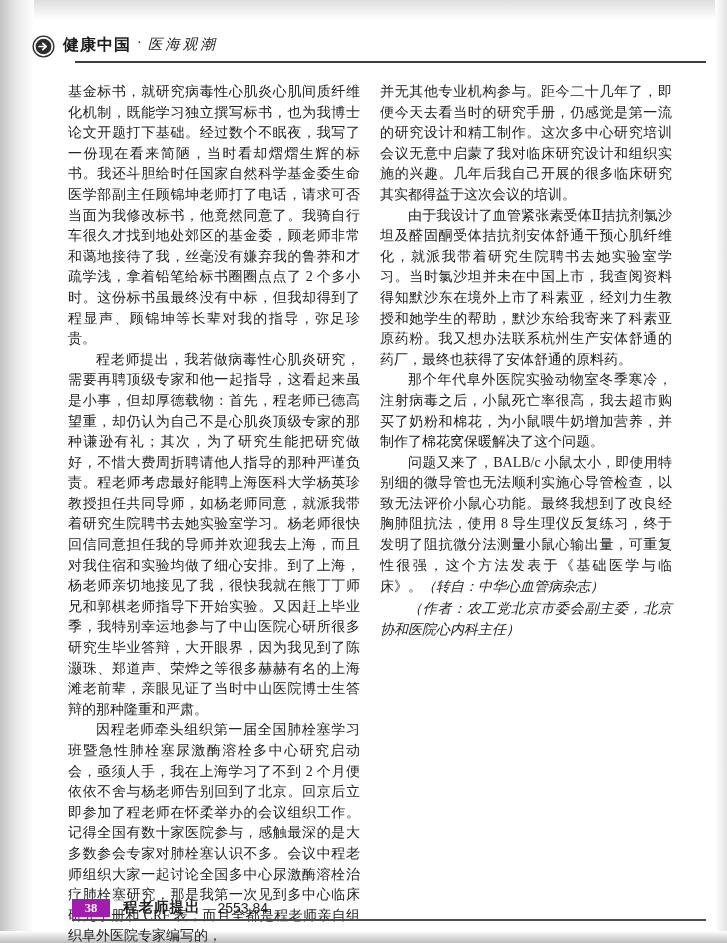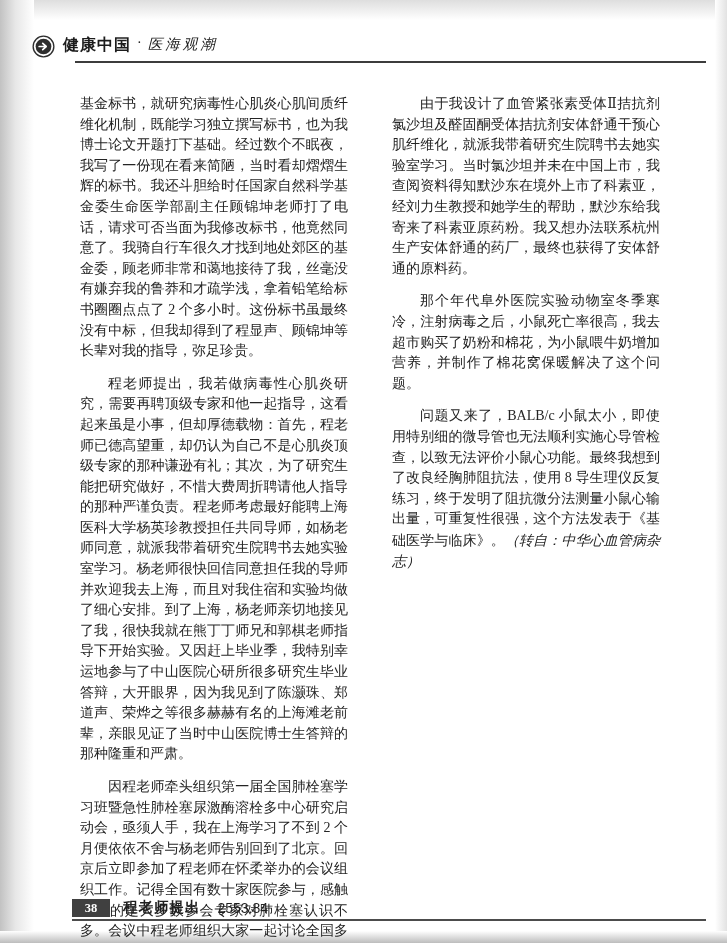--- a/index.html
+++ b/index.html
@@ -30,33 +30,33 @@
     font-weight:bold;font-size:16px;color:#1c1c1c;letter-spacing:1px;}
   .hdr-dot{margin:0 6px;color:#1c1c1c;font-size:14px;}
   .hdr-kai{font-family:"DejaVu Serif","Liberation Serif",serif;font-style:italic;
     font-size:14.5px;color:#1c1c1c;letter-spacing:3px;}
   .hdr-rule{position:absolute;left:75px;top:61px;width:631px;height:1.5px;background:#3c3c3c;}
 
   
   .columns{position:absolute;left:68px;top:82px;width:604px;display:flex;gap:20px;}
   .col{width:292px;font-size:14px;line-height:20.6px;color:#242424;
     text-align:justify;}
-  .col p{margin:12px;text-indent:0;}
+  .col p{margin:0;text-indent:0;}
   .col p.indent{text-indent:2em;}
   .kai{font-family:"DejaVu Serif","Liberation Serif",serif;font-style:italic;}
   .editor-line{margin-top:74px;text-align:right;font-style:italic;
     font-family:"DejaVu Serif","Liberation Serif",serif;font-size:14px;color:#242424;
     padding-right:2px;}
   .editor-line .gap{display:inline-block;width:1.6em;}
 
   
   .ftr{position:absolute;left:72px;top:898px;display:flex;align-items:center;
     font-family:"Liberation Sans","DejaVu Sans",sans-serif;}
   .pg-box{display:inline-block;min-width:38px;height:18px;line-height:18px;
-    background:#404040;color:#ffffff;text-align:center;font-weight:bold;
+    background:#a21caf;color:#ffffff;text-align:center;font-weight:bold;
     font-size:12.5px;font-family:"Liberation Serif","DejaVu Serif",serif;}
   .journal{margin-left:13px;font-weight:bold;font-size:14.5px;color:#1f1f1f;letter-spacing:1px;}
   .issue{margin-left:17px;font-size:14px;color:#1f1f1f;}
   .ftr-rule{position:absolute;left:72px;top:919px;width:634px;height:2px;background:#4c4c4c;}
 </style>
 </head>
 <body>
 
 <div class="scan">
   <div class="edge edge-top"></div>
@@ -81,23 +81,25 @@
     <div class="hdr-rule"></div>
 
     <div class="columns">
       <div class="col">
           <p class=""><span>基金标书，就研究病毒性心肌炎心肌间质纤维化机制，既能学习独立撰写标书，也为我博士论文开题打下基础。经过数个不眠夜，我写了一份现在看来简陋，当时看却熠熠生辉的标书。我还斗胆给时任国家自然科学基金委生命医学部副主任顾锦坤老师打了电话，请求可否当面为我修改标书，他竟然同意了。我骑自行车很久才找到地处郊区的基金委，顾老师非常和蔼地接待了我，丝毫没有嫌弃我的鲁莽和才疏学浅，拿着铅笔给标书圈圈点点了 2 个多小时。这份标书虽最终没有中标，但我却得到了程显声、顾锦坤等长辈对我的指导，弥足珍贵。</span></p>
           <p class="indent"><span>程老师提出，我若做病毒性心肌炎研究，需要再聘顶级专家和他一起指导，这看起来虽是小事，但却厚德载物：首先，程老师已德高望重，却仍认为自己不是心肌炎顶级专家的那种谦逊有礼；其次，为了研究生能把研究做好，不惜大费周折聘请他人指导的那种严谨负责。程老师考虑最好能聘上海医科大学杨英珍教授担任共同导师，如杨老师同意，就派我带着研究生院聘书去她实验室学习。杨老师很快回信同意担任我的导师并欢迎我去上海，而且对我住宿和实验均做了细心安排。到了上海，杨老师亲切地接见了我，很快我就在熊丁丁师兄和郭棋老师指导下开始实验。又因赶上毕业季，我特别幸运地参与了中山医院心研所很多研究生毕业答辩，大开眼界，因为我见到了陈灏珠、郑道声、荣烨之等很多赫赫有名的上海滩老前辈，亲眼见证了当时中山医院博士生答辩的那种隆重和严肃。</span></p>
           <p class="indent"><span>因程老师牵头组织第一届全国肺栓塞学习班暨急性肺栓塞尿激酶溶栓多中心研究启动会，亟须人手，我在上海学习了不到 2 个月便依依不舍与杨老师告别回到了北京。回京后立即参加了程老师在怀柔举办的会议组织工作。记得全国有数十家医院参与，感触最深的是大多数参会专家对肺栓塞认识不多。会议中程老师组织大家一起讨论全国多中心尿激酶溶栓治疗肺栓塞研究，那是我第一次见到多中心临床研究手册和 CRF 表，而且全都是程老师亲自组织阜外医院专家编写的，</span></p>
         </div>
       <div class="col">
         <div>
+            <p class=""><span>并无其他专业机构参与。距今二十几年了，即便今天去看当时的研究手册，仍感觉是第一流的研究设计和精工制作。这次多中心研究培训会议无意中启蒙了我对临床研究设计和组织实施的兴趣。几年后我自己开展的很多临床研究其实都得益于这次会议的培训。</span></p>
             <p class="indent"><span>由于我设计了血管紧张素受体Ⅱ拮抗剂氯沙坦及醛固酮受体拮抗剂安体舒通干预心肌纤维化，就派我带着研究生院聘书去她实验室学习。当时氯沙坦并未在中国上市，我查阅资料得知默沙东在境外上市了科素亚，经刘力生教授和她学生的帮助，默沙东给我寄来了科素亚原药粉。我又想办法联系杭州生产安体舒通的药厂，最终也获得了安体舒通的原料药。</span></p>
             <p class="indent"><span>那个年代阜外医院实验动物室冬季寒冷，注射病毒之后，小鼠死亡率很高，我去超市购买了奶粉和棉花，为小鼠喂牛奶增加营养，并制作了棉花窝保暖解决了这个问题。</span></p>
             <p class="indent"><span>问题又来了，BALB/c 小鼠太小，即使用特别细的微导管也无法顺利实施心导管检查，以致无法评价小鼠心功能。最终我想到了改良经胸肺阻抗法，使用 8 导生理仪反复练习，终于发明了阻抗微分法测量小鼠心输出量，可重复性很强，这个方法发表于《基础医学与临床》。</span><span class="kai">（转自：中华心血管病杂志）</span></p>
+            <p class="indent"><span class="kai">（作者：农工党北京市委会副主委，北京协和医院心内科主任）</span></p>
           </div>
       </div>
     </div>
 
     <div class="ftr">
       <span class="pg-box">38</span>
       <span class="journal">程老师提出</span>
       <span class="issue">2553.84</span>
     </div>
     <div class="ftr-rule"></div>

